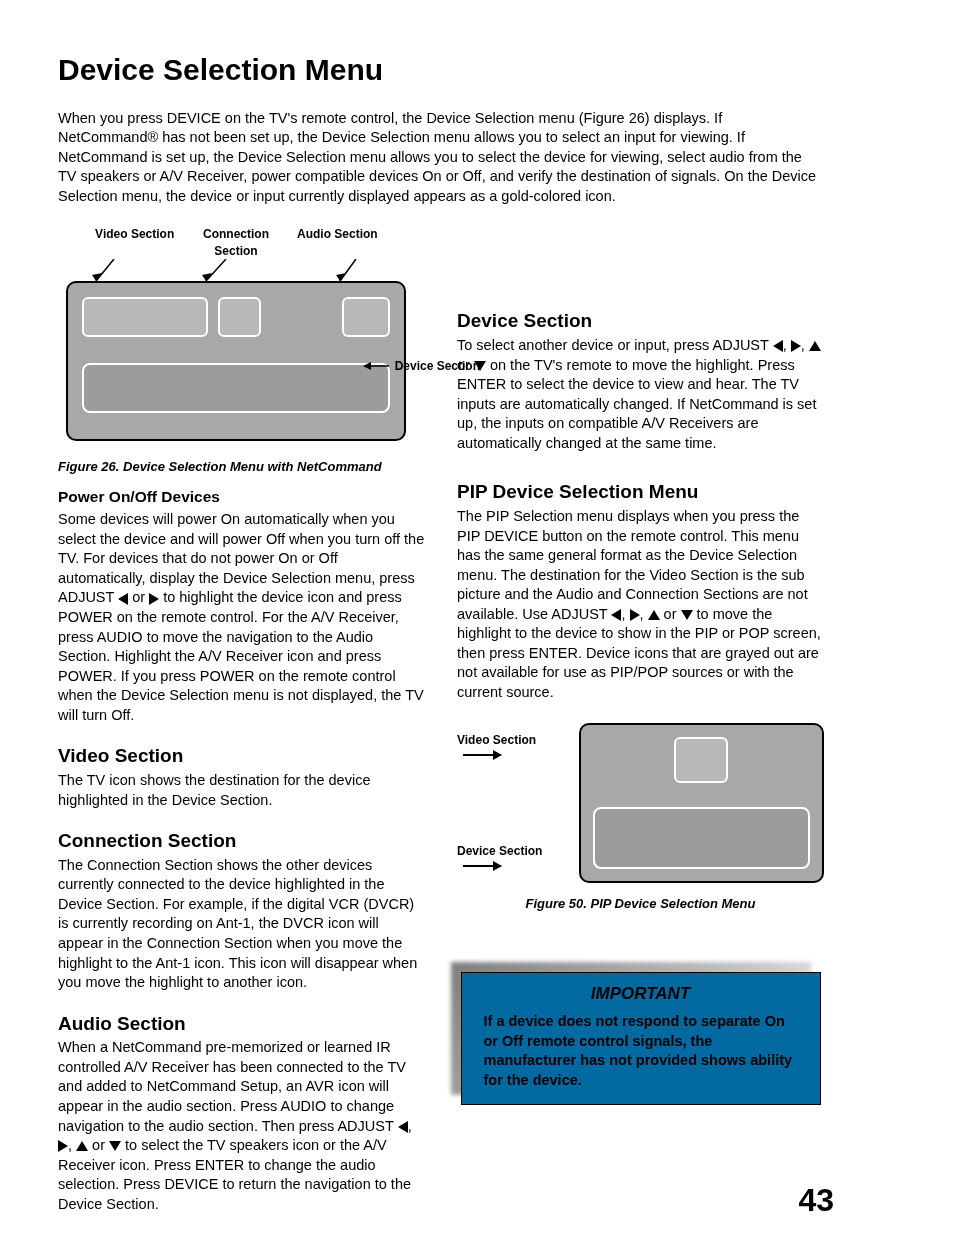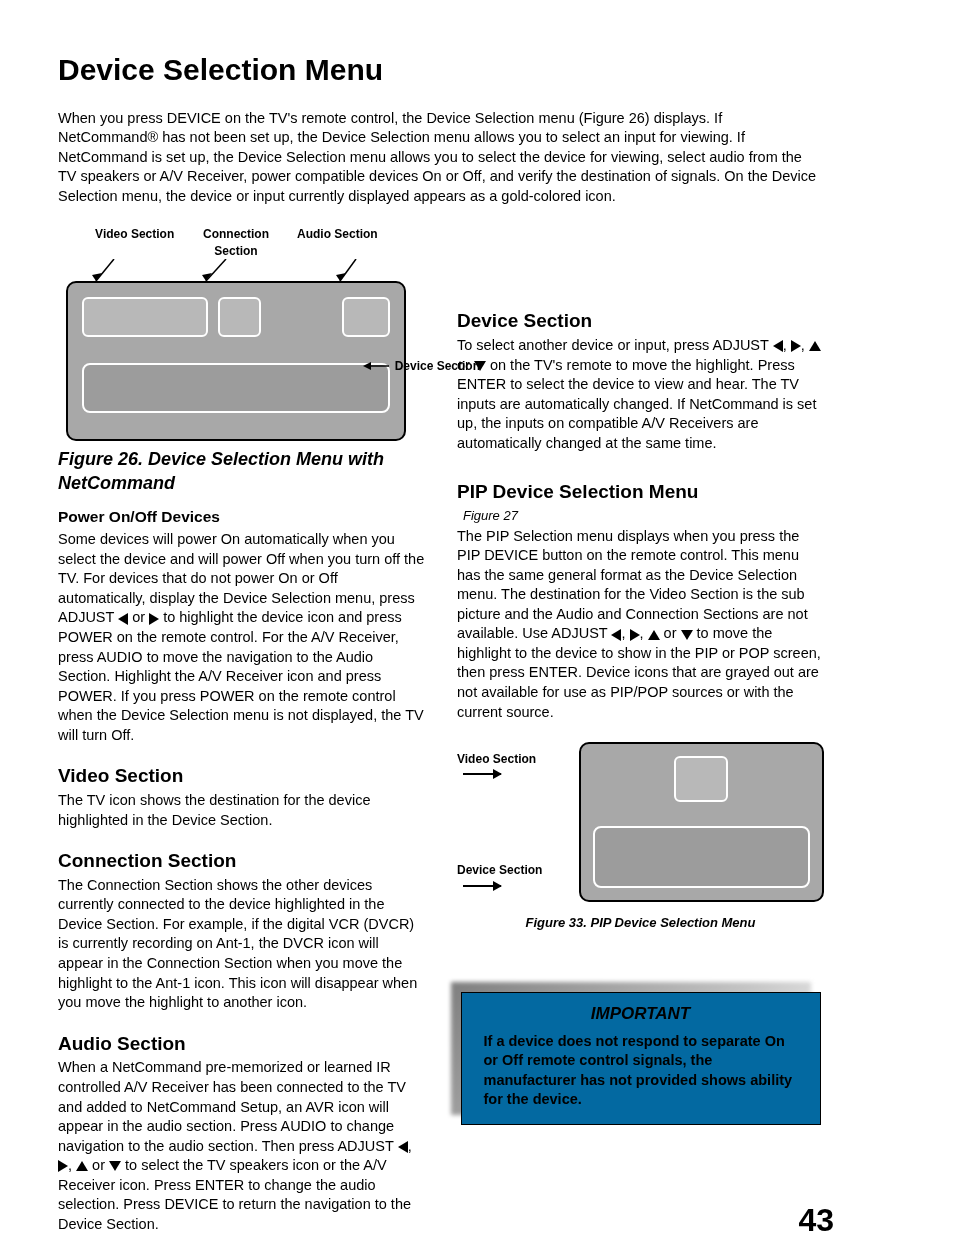--- a/index.html
+++ b/index.html
@@ -86,22 +86,22 @@
     position:absolute;
     right:-68px;
     top:118px;
     font-size:12px;
     font-weight:bold;
     text-align:left;
   }
   .caption {
     font-style: italic;
     font-weight: bold;
-    font-size: 18px;
-    margin-top:6px;
+    font-size: 13px;
+    margin-top:17px;
   }
   h2.section {
     font-size: 19px;
     font-weight: bold;
     margin: 18px 0 2px 0;
   }
   h3.subsection {
     font-size: 15.5px;
     font-weight: bold;
     margin: 12px 0 2px 0;
@@ -296,36 +296,35 @@
     </div>
 
     <div class="col">
       <div style="height:70px;"></div>
       <h2 class="section">Device Section</h2>
       <div class="body">
         <span>To select another device or input, press ADJUST </span><span class="tri l"></span>, <span class="tri r"></span>, <span class="tri u"></span><span> or </span><span class="tri d"></span><span>  on the TV's remote to move the highlight.  Press ENTER to select the device to view and hear.  The TV inputs are automatically changed.  If NetCommand is set up, the inputs on compatible A/V Receivers are automatically changed at the same time.</span>
       </div>
 
       <h2 class="section" style="margin-top:26px;">PIP Device Selection Menu</h2>
-      <div class="subcaption">Figure 27</div>
       <div class="body">
         <span>The PIP Selection menu displays when you press the PIP DEVICE button on the remote control.  This menu has the same general format as the Device Selection menu.  The destination for the Video Section is the sub picture and the Audio and Connection Sections are not available.  Use ADJUST </span><span class="tri l"></span>, <span class="tri r"></span>, <span class="tri u"></span><span> or </span><span class="tri d"></span><span>  to move the highlight to the device to show in the PIP or POP screen, then press ENTER.  Device icons that are grayed out are not available for use as PIP/POP sources or with the current source.</span>
       </div>
 
       <div class="fig2-wrap">
         <div class="fig2-labels">
           <div><span>Video Section</span><span class="arrow-right"></span></div>
           <div><span>Device Section</span><span class="arrow-right"></span></div>
         </div>
         <div class="fig-box fig2-box">
           <div class="fig2-top"></div>
           <div class="fig2-bottom"></div>
         </div>
       </div>
-      <div class="fig2-caption">Figure 33. PIP Device Selection Menu</div>
+      <div class="fig2-caption">Figure 50. PIP Device Selection Menu</div>
 
       <div class="important-wrap">
         <div class="important-shadow"></div>
         <div class="important-box">
           <div class="important-title">IMPORTANT</div>
           <div class="important-body">If a device does not respond to separate On or Off remote control signals, the manufacturer has not provided shows ability for the device.</div>
         </div>
       </div>
     </div>
   </div>

